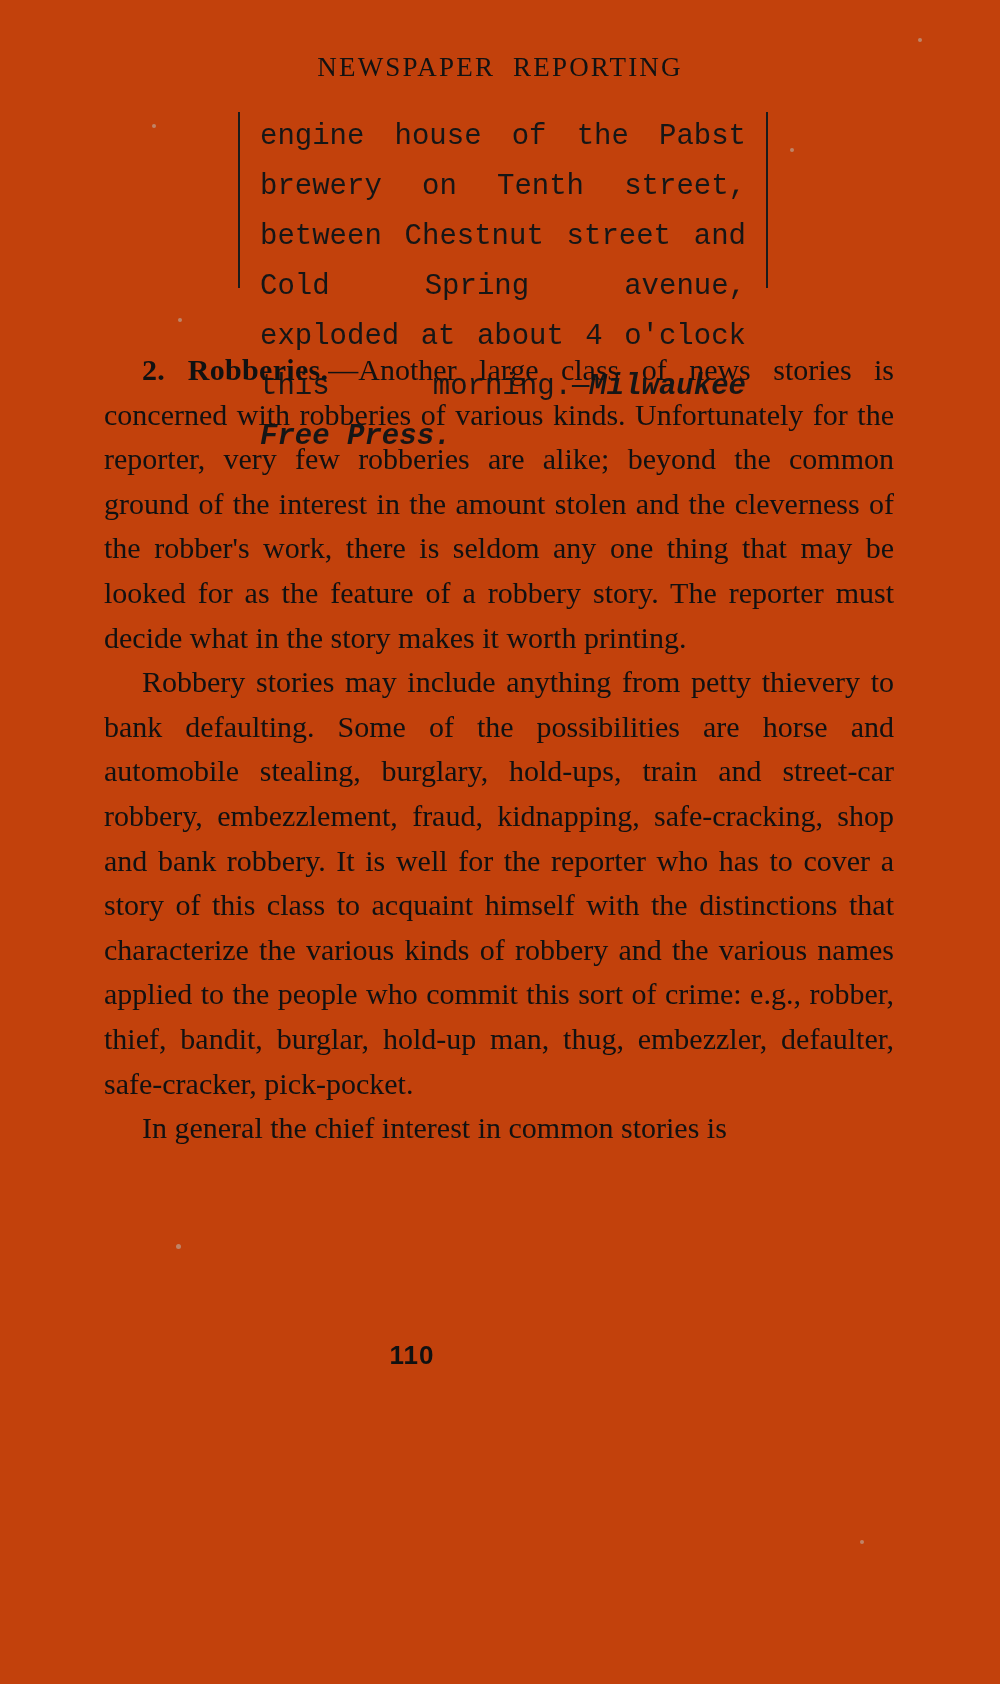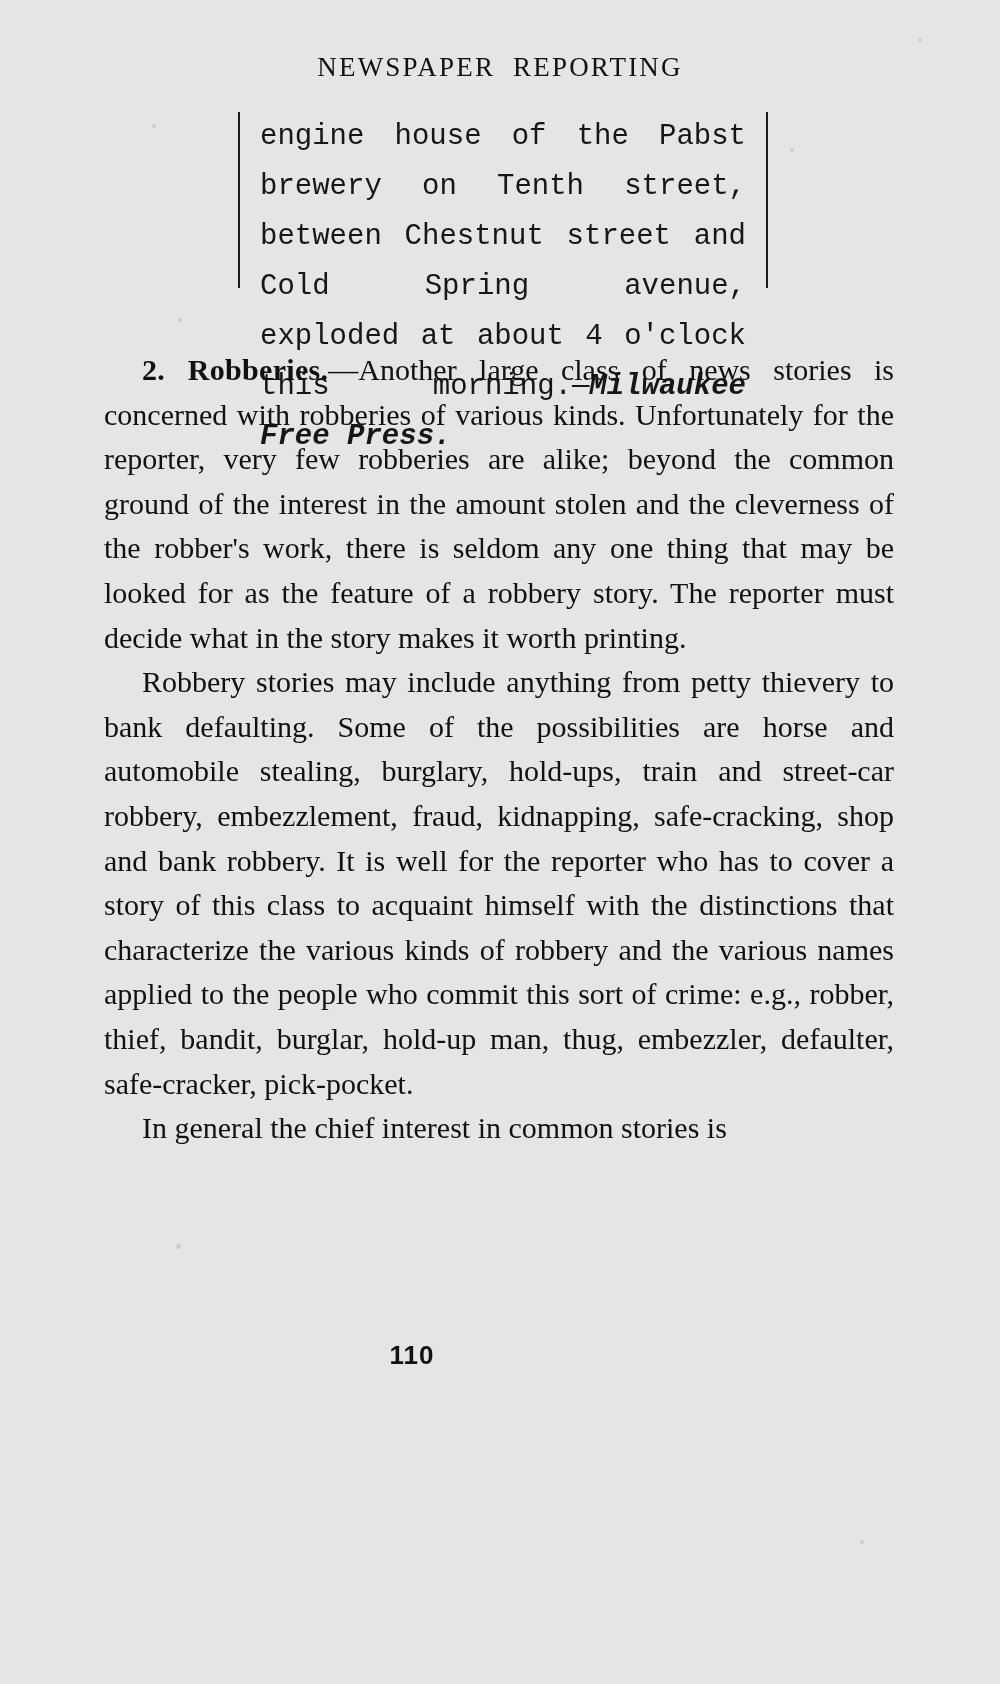--- a/index.html
+++ b/index.html
@@ -13,21 +13,21 @@
     position: relative;
     font-family: "Liberation Serif", serif;
     color: #141414;
     overflow: hidden;
   }
   .page {
     position: absolute;
     left: 0; top: 0;
     width: 1000px;
     height: 1684px;
-    background: #e5e5e5;
+    background: #c2410c;
   }
   
   .running-head {
     position: absolute;
     top: 52px;
     left: 0;
     width: 1000px;
     text-align: center;
     font-size: 27px;
     letter-spacing: 2.2px;

